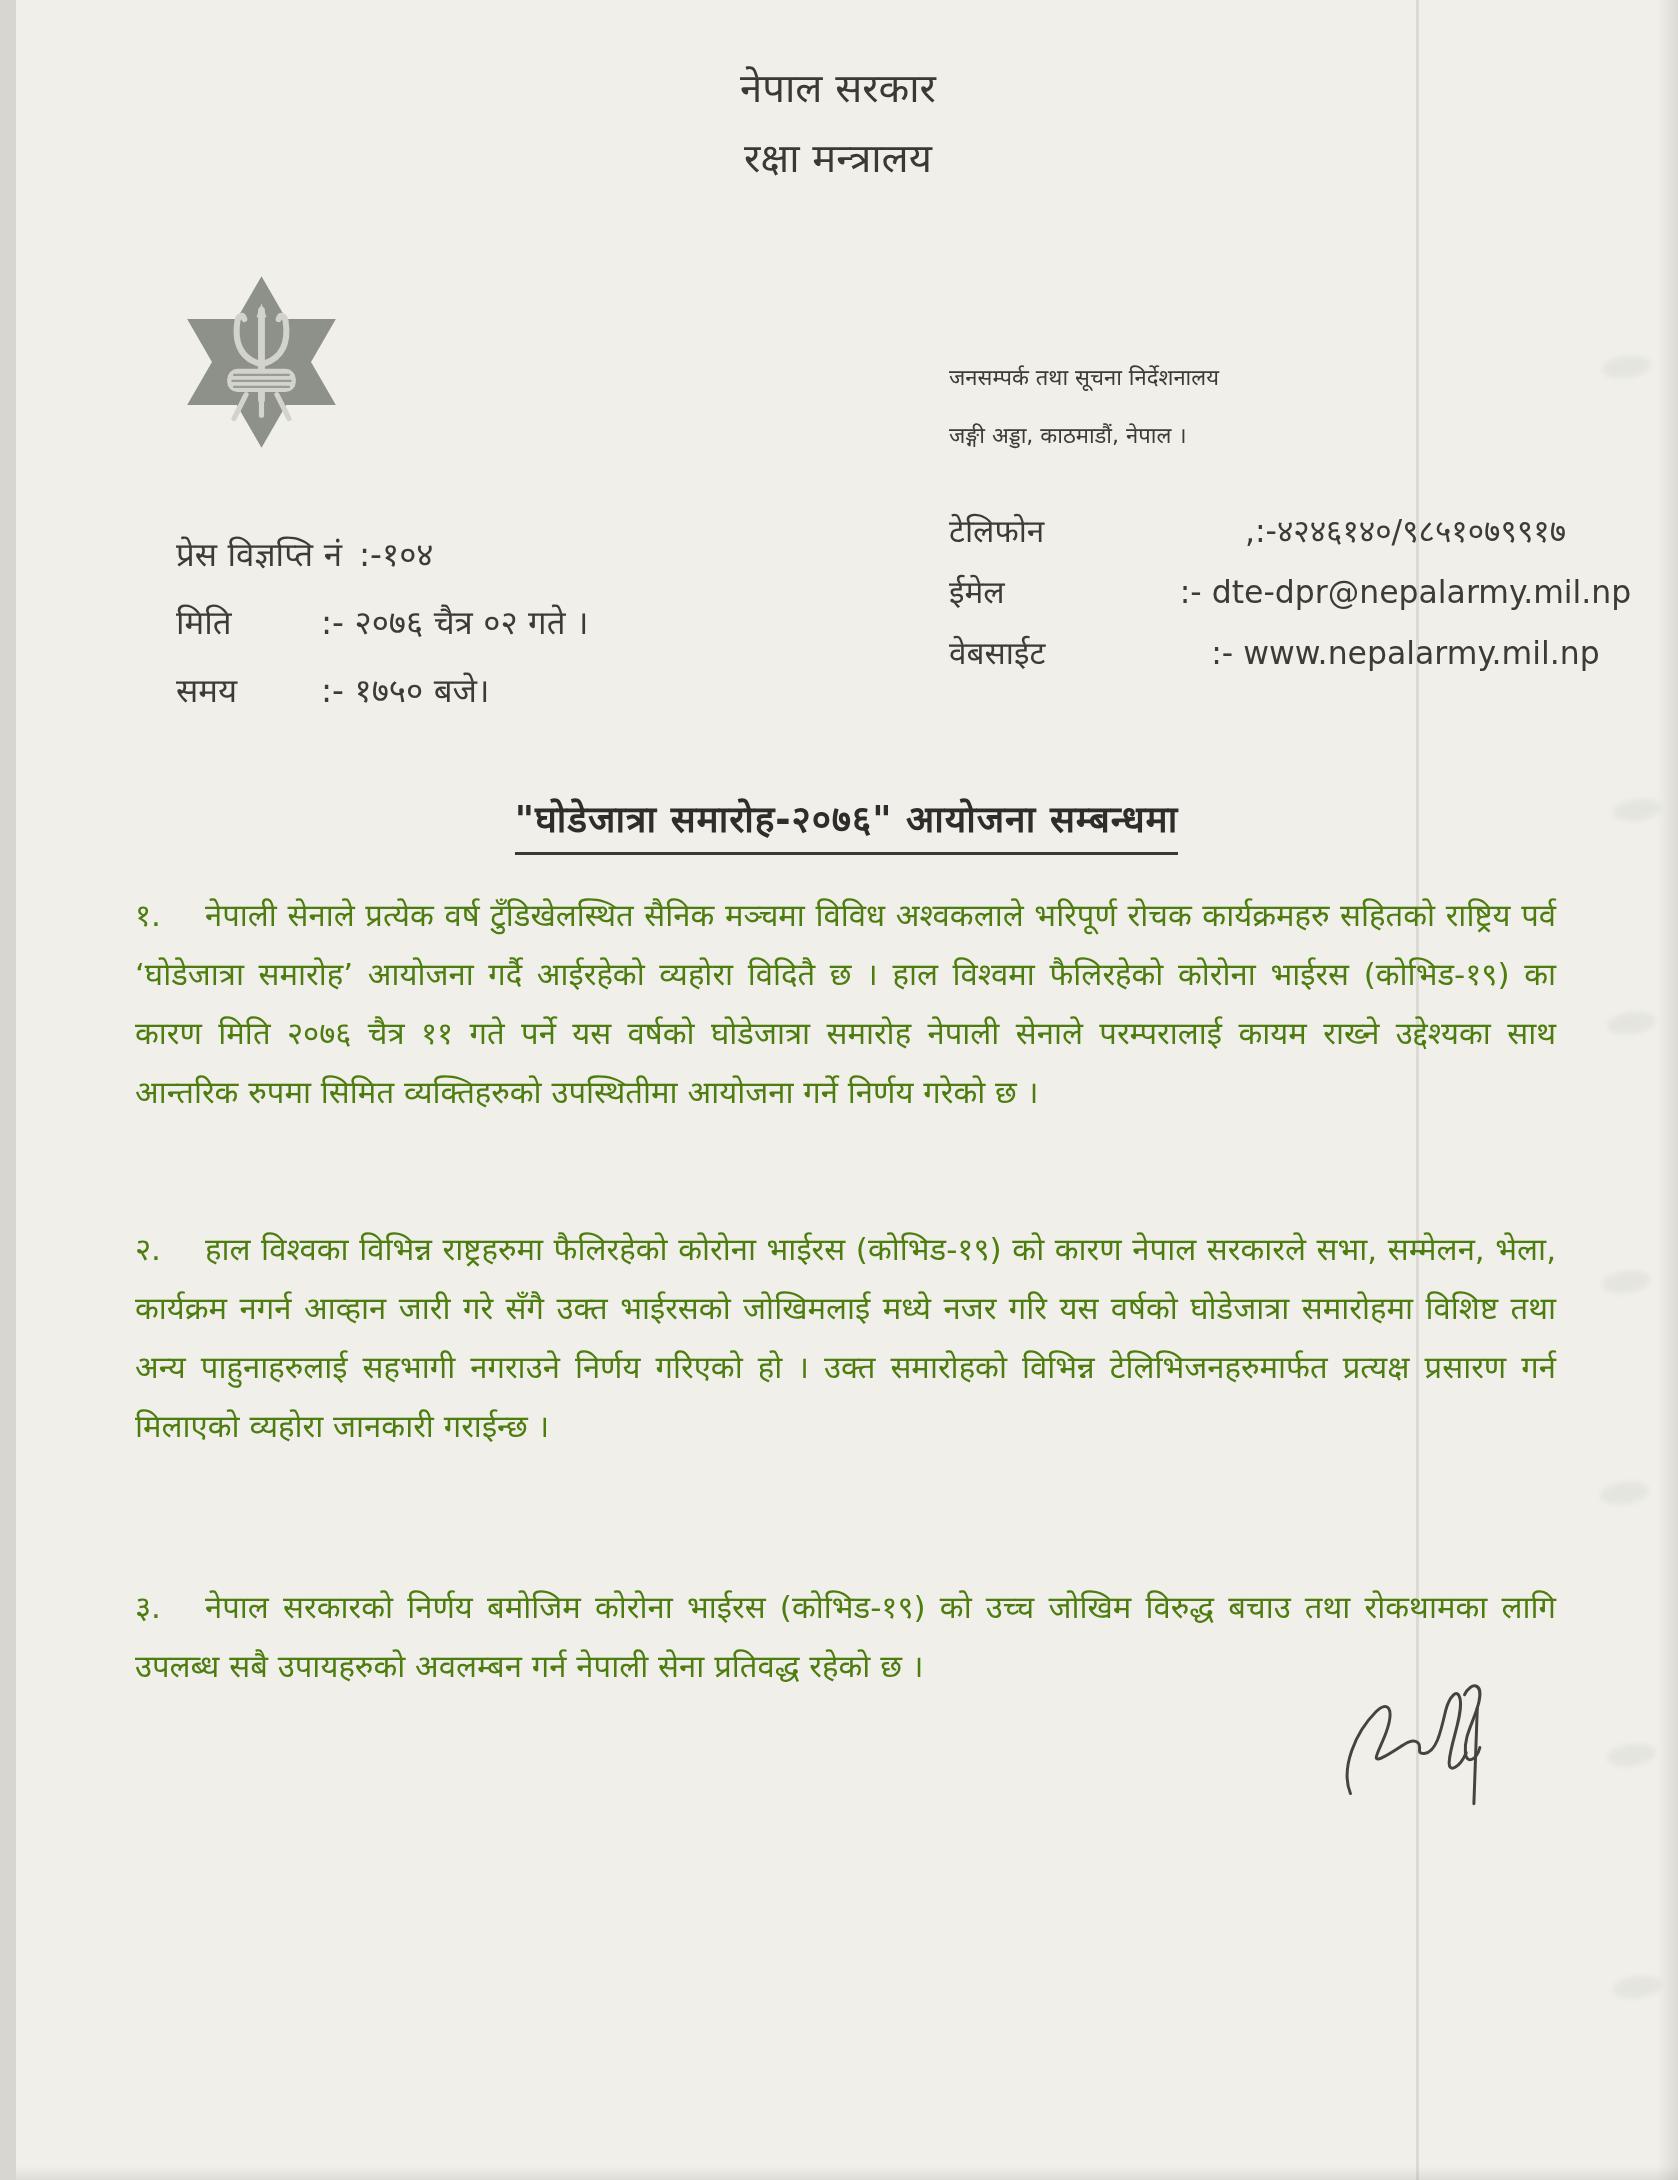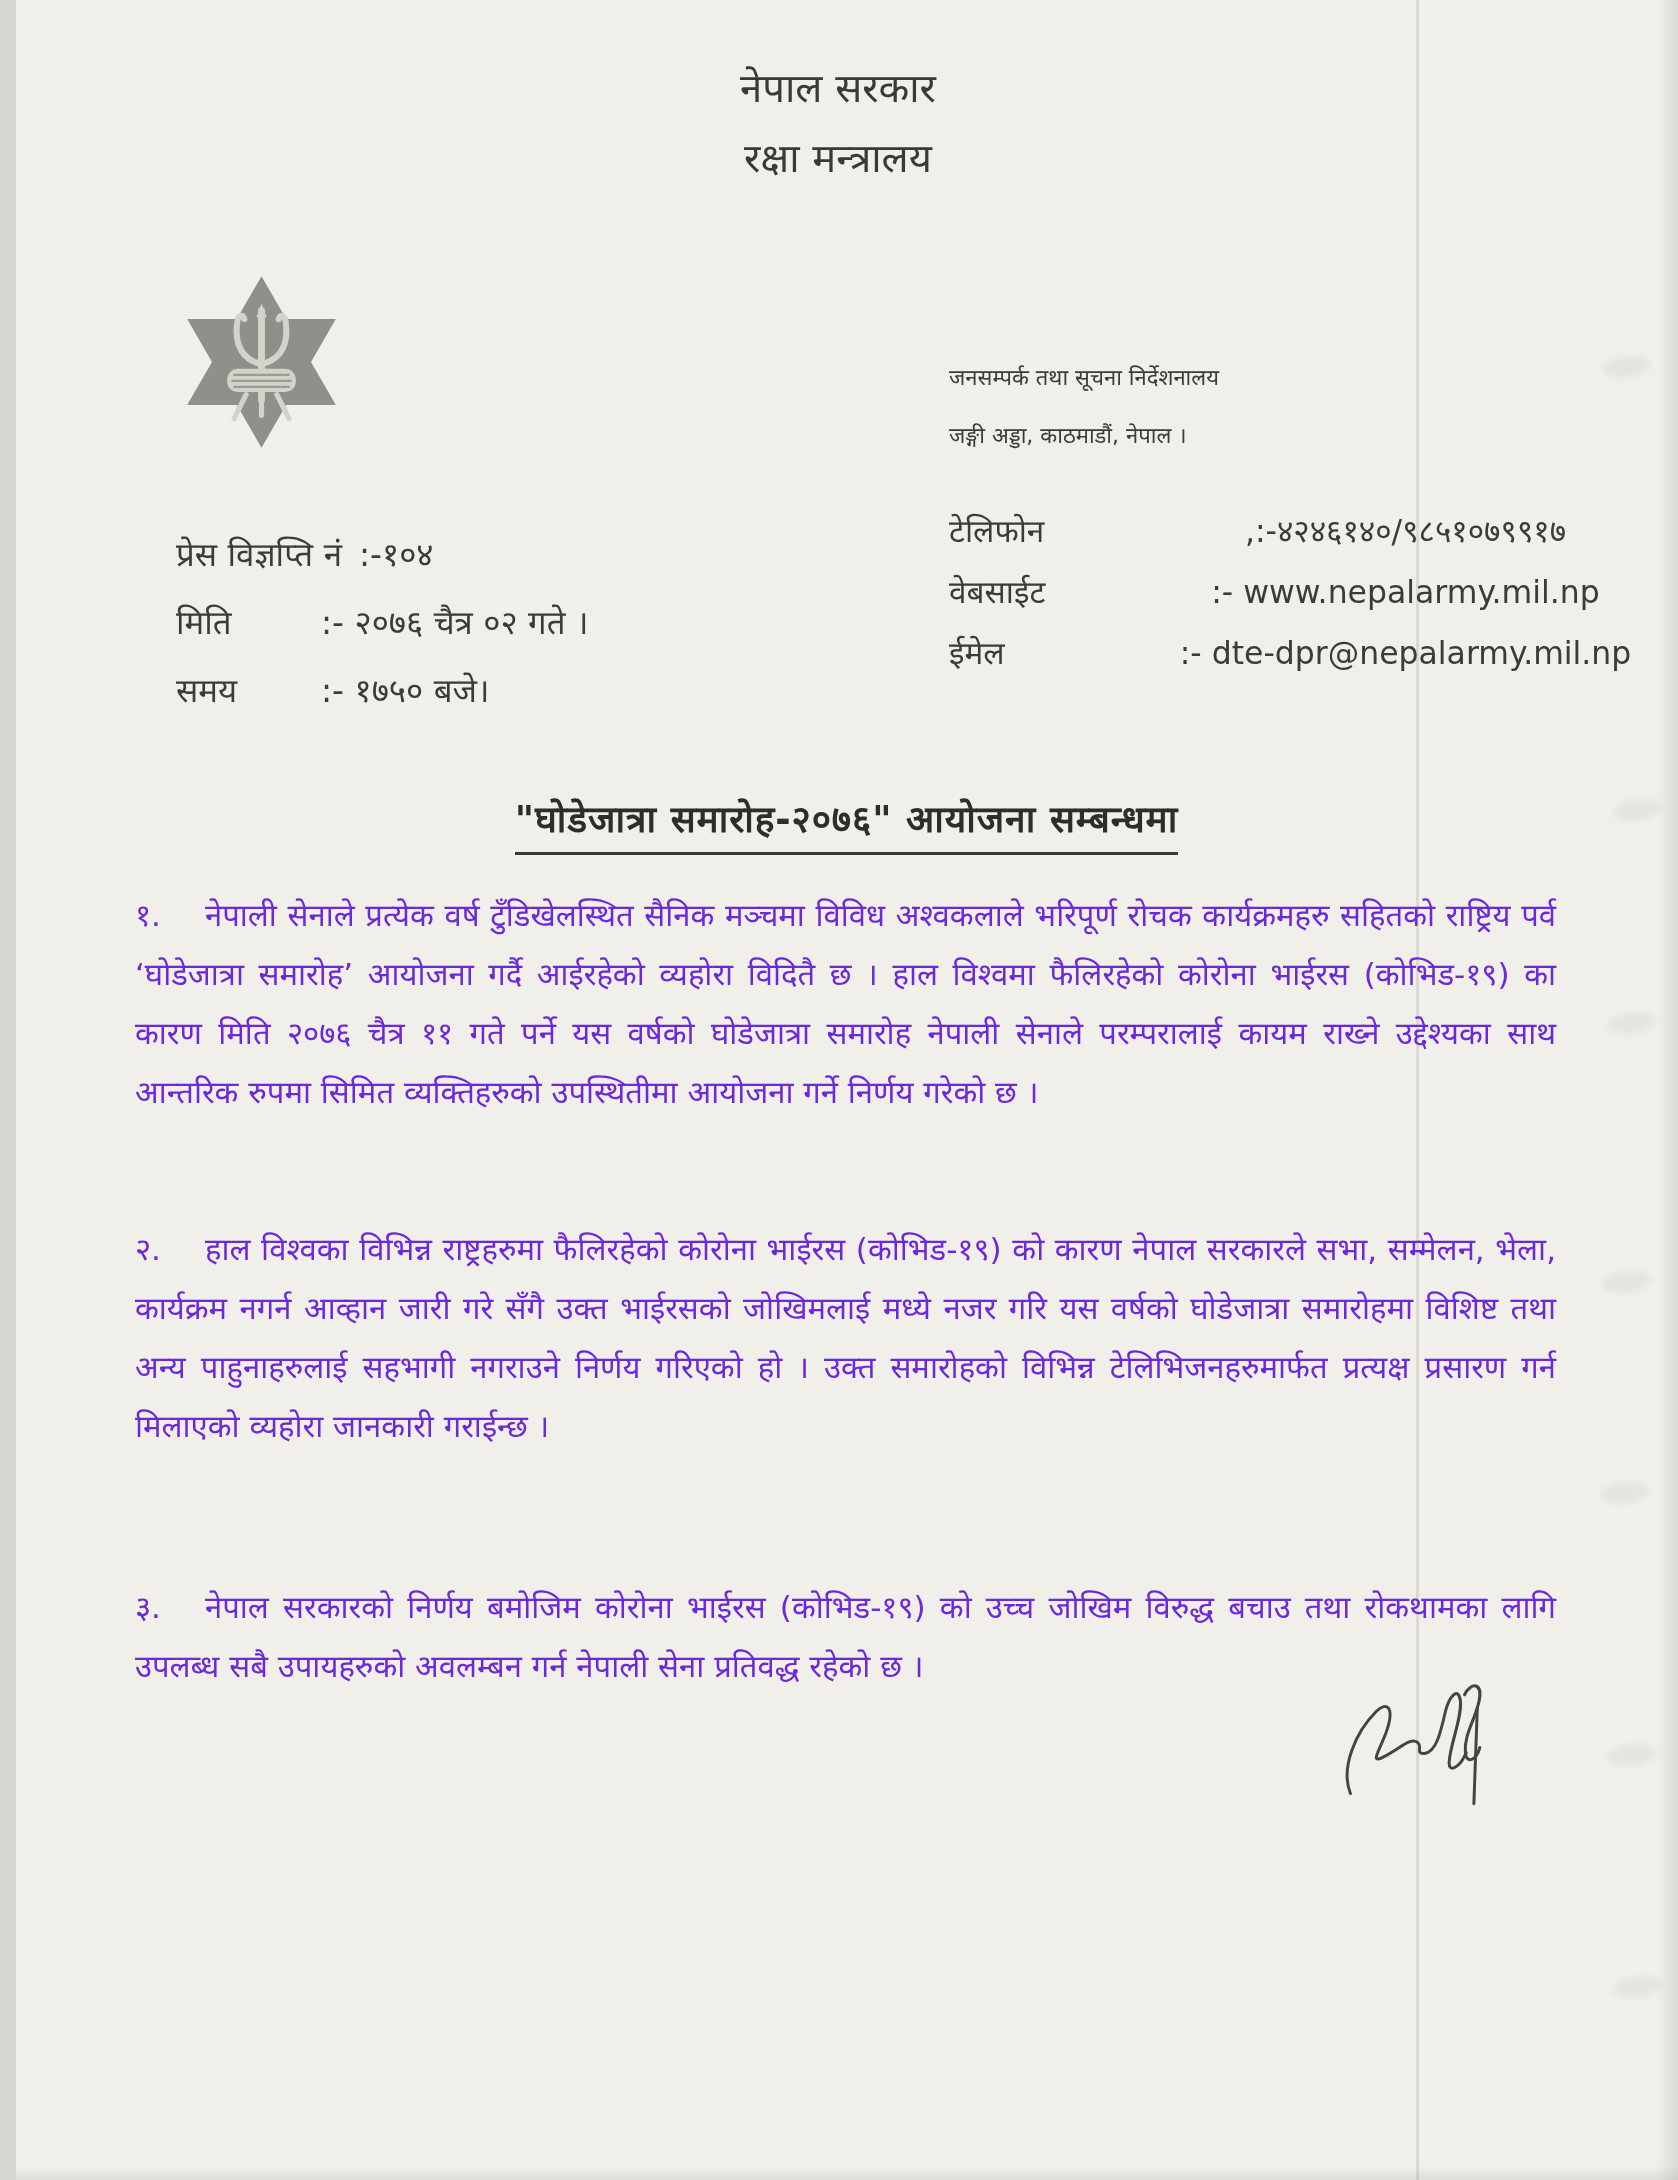--- a/index.html
+++ b/index.html
@@ -56,21 +56,21 @@
   .doc-title{
     position:absolute;left:119px;top:792px;width:1423px;text-align:center;
   }
   .doc-title span{
     display:inline-block;font-size:37px;font-weight:bold;color:#2e2d29;
     border-bottom:3.4px solid #3a3935;padding-bottom:8.5px;letter-spacing:0.9px;
   }
   
   .para{
     position:absolute;left:119px;width:1421px;margin:0;
-    font-size:31px;line-height:59px;text-align:justify;color:#6d28d9;
+    font-size:31px;line-height:59px;text-align:justify;color:#4d7c0f;
   }
   .para-num{margin-right:44px;}
   .p1{top:886px;}
   .p2{top:1220px;}
   .p3{top:1578px;}
   
   .signature{position:absolute;left:1319px;top:1659px;width:179px;height:149px;}
 </style>
 </head>
 <body>
@@ -121,26 +121,26 @@
     <div>जनसम्पर्क तथा सूचना निर्देशनालय</div>
     <div>जङ्गी अड्डा, काठमाडौं, नेपाल ।</div>
   </div>
 
   <div class="contact-block">
     <div class="contact-row">
       <span class="c-label">टेलिफोन</span>
       <span class="c-value">,:-४२४६१४०/९८५१०७९९१७</span>
     </div>
     <div class="contact-row">
+      <span class="c-label">ईमेल</span>
+      <span class="c-value">:- dte-dpr@nepalarmy.mil.np</span>
+    </div>
+    <div class="contact-row">
       <span class="c-label">वेबसाईट</span>
       <span class="c-value">:- www.nepalarmy.mil.np</span>
-    </div>
-    <div class="contact-row">
-      <span class="c-label">ईमेल</span>
-      <span class="c-value">:- dte-dpr@nepalarmy.mil.np</span>
     </div>
   </div>
 
   <div class="meta-block">
     <div class="meta-row">
       <span class="meta-label">प्रेस विज्ञप्ति नं</span>
       <span>:-१०४</span>
     </div>
     <div class="meta-row">
       <span class="meta-label fixed">मिति</span>

